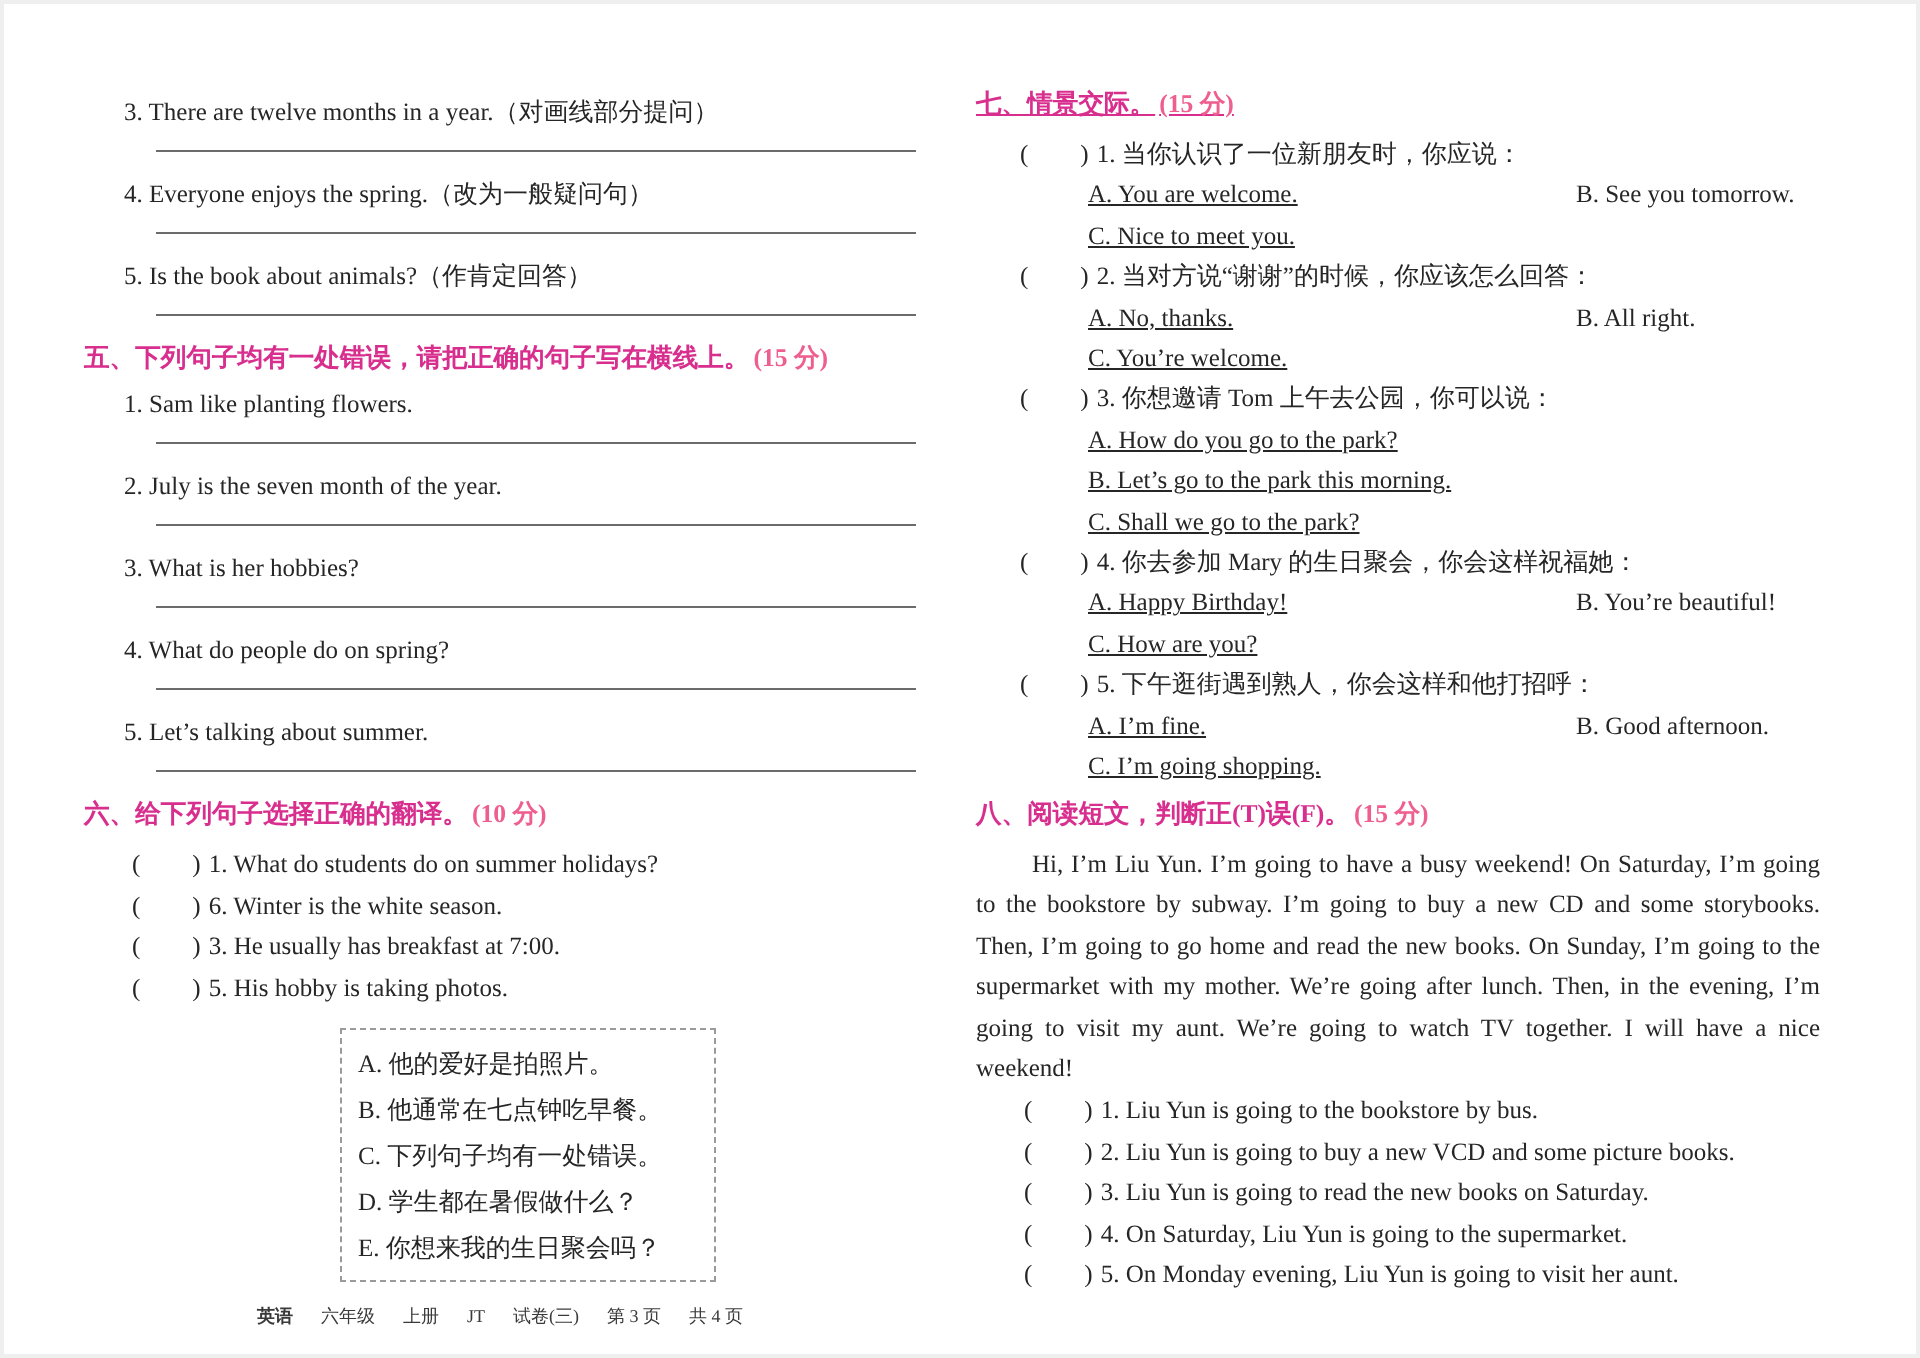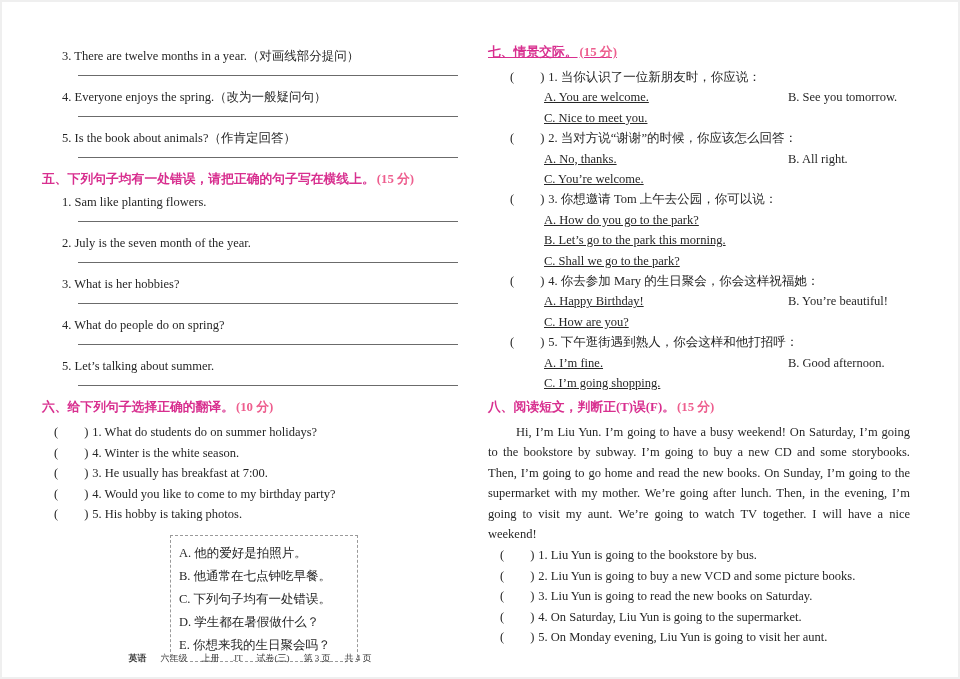--- a/index.html
+++ b/index.html
@@ -13,21 +13,21 @@
   .col-left{left:40px;width:416px;top:46px;}
   .col-right{left:486px;width:422px;top:42px;}
 
   .sec-head{font-weight:bold;color:#d82f8f;font-size:12.8px;line-height:17px;margin:5px 0 6px 0;}
   .sec-head .score{color:#ee5f8f;font-weight:bold;margin-left:2px;}
 
   .rw-item .rw-text{margin-left:20px;line-height:16px;}
   .rw-item .ans-line{border-bottom:1px solid #6b6b6b;margin:10px 0 13px 36px;height:1px;width:380px;}
   .u{text-underline-offset:3px;}
 
-  .p-item{margin-left:12px;line-height:20.5px;white-space:nowrap;}
+  .p-item{margin-left:24px;line-height:20.5px;white-space:nowrap;}
   .po{display:inline-block;}
   .pc{display:inline-block;margin-left:26px;margin-right:4px;}
 
   .opt-box{
     width:170px;margin:10px 0 0 128px;padding:6px 8px 4px 8px;
     border:1.5px dashed #9a9a9a;box-sizing:content-box;
   }
   .opt-box div{line-height:23px;white-space:nowrap;}
 
   .q-stem{margin-left:22px;line-height:20.4px;white-space:nowrap;}
@@ -81,23 +81,22 @@
       <div class="ans-line"></div>
     </div>
     <div class="rw-item">
       <div class="rw-text">5. Let’s talking about summer.</div>
       <div class="ans-line"></div>
     </div>
 
     <div class="sec-head"><span>六、给下列句子选择正确的翻译。</span><span class="score">(10 分)</span></div>
 
     <div class="p-item"><span class="po">(</span><span class="pc">)</span><span>1. What do students do on summer holidays?</span></div>
-    <div class="p-item"><span class="po">(</span><span class="pc">)</span><span>4. Winter is the white season.</span></div>
+    <div class="p-item"><span class="po">(</span><span class="pc">)</span><span>6. Winter is the white season.</span></div>
     <div class="p-item"><span class="po">(</span><span class="pc">)</span><span>3. He usually has breakfast at 7:00.</span></div>
-    <div class="p-item"><span class="po">(</span><span class="pc">)</span><span>4. Would you like to come to my birthday party?</span></div>
     <div class="p-item"><span class="po">(</span><span class="pc">)</span><span>5. His hobby is taking photos.</span></div>
 
     <div class="opt-box">
       <div>A. 他的爱好是拍照片。</div>
       <div>B. 他通常在七点钟吃早餐。</div>
       <div>C. 下列句子均有一处错误。</div>
       <div>D. 学生都在暑假做什么？</div>
       <div>E. 你想来我的生日聚会吗？</div>
     </div>
   </div>

